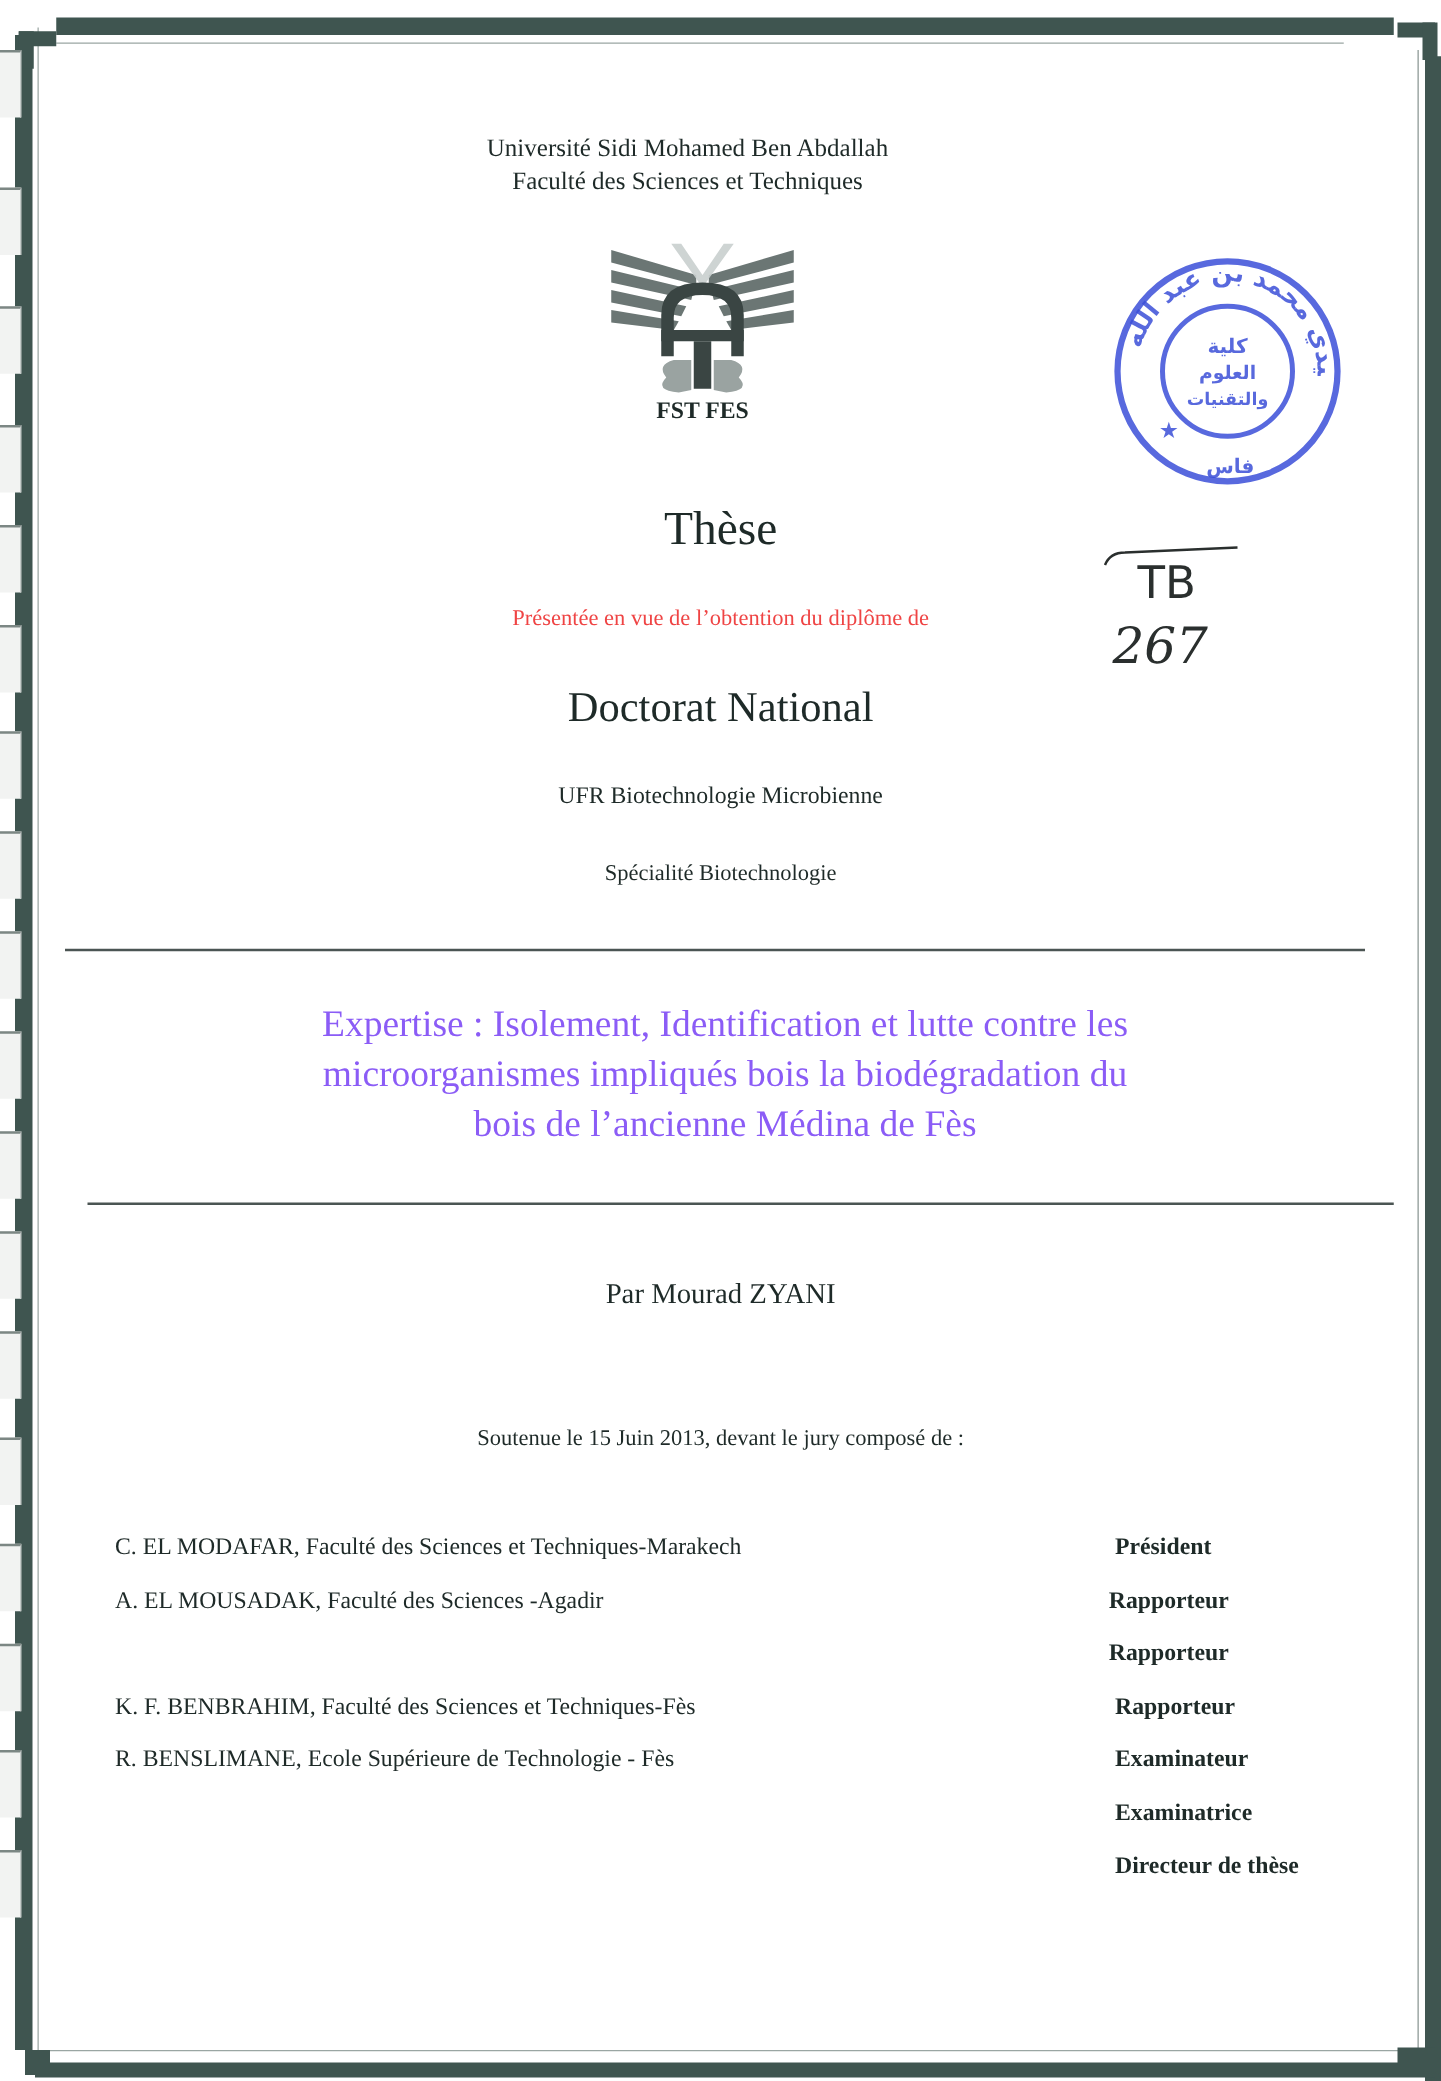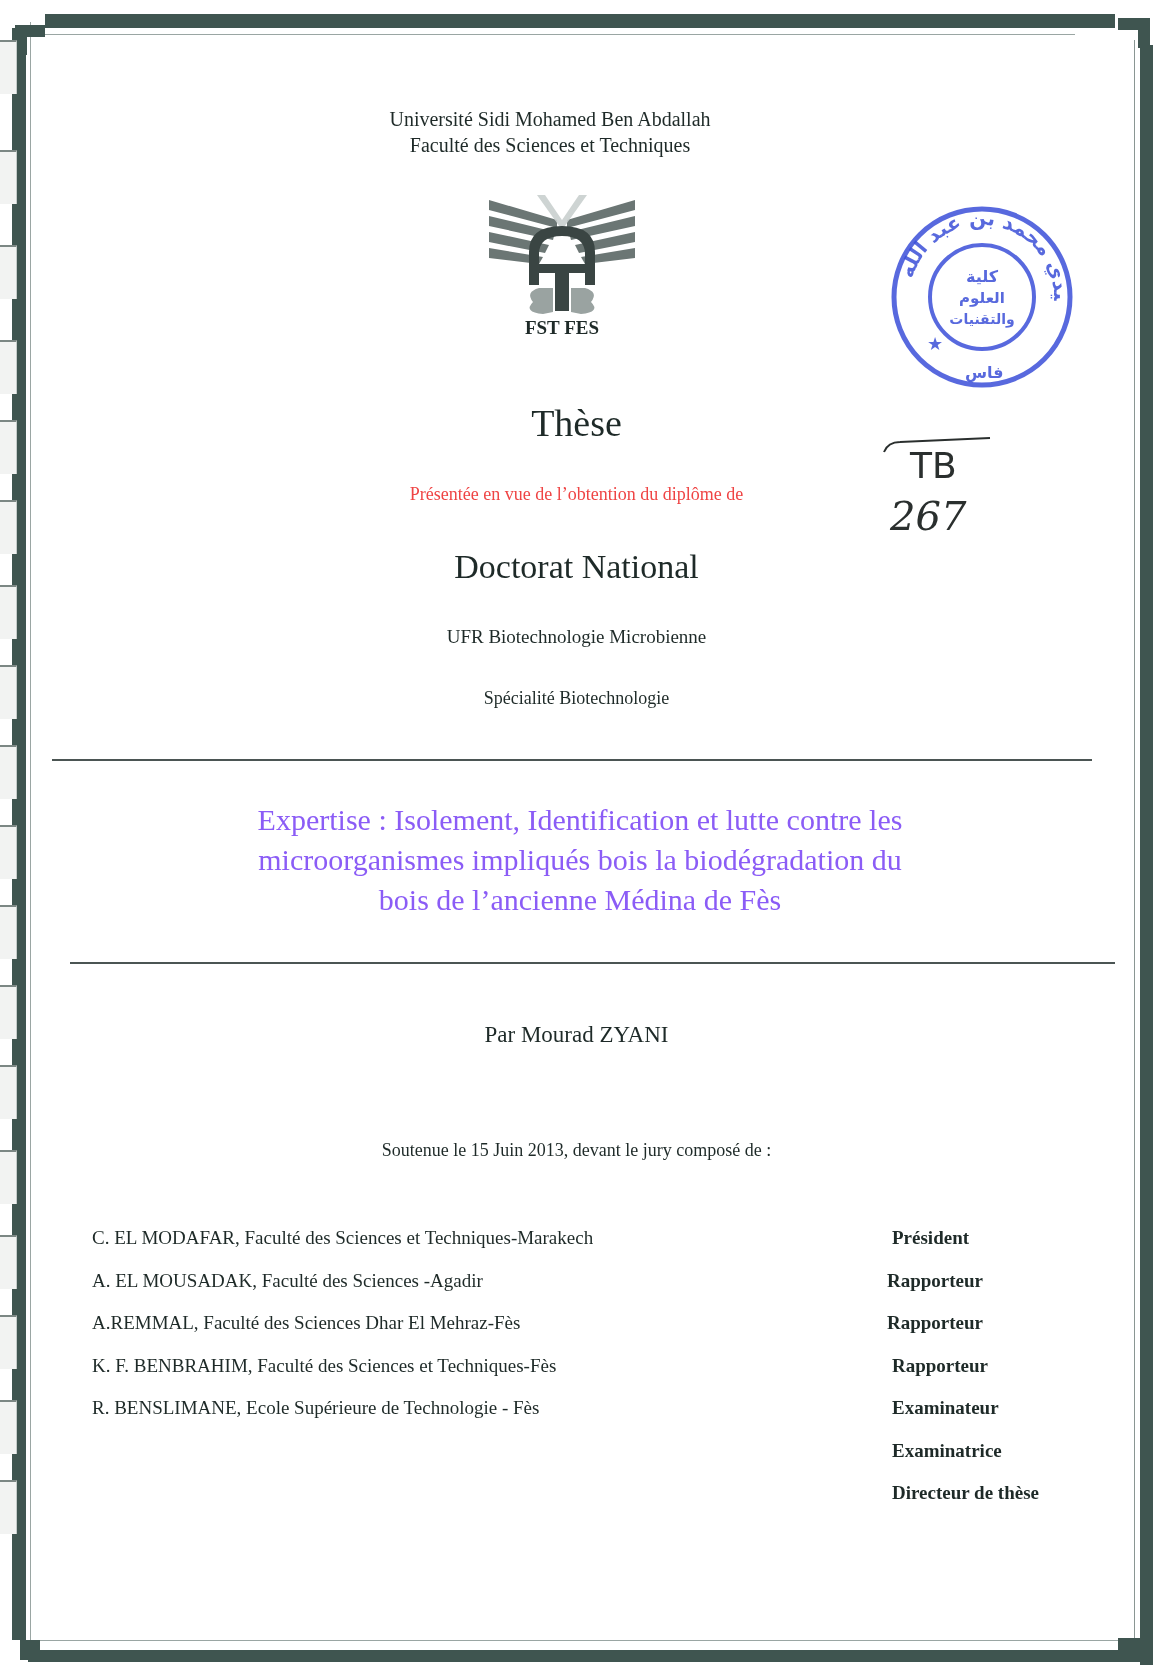--- a/index.html
+++ b/index.html
@@ -255,21 +255,20 @@
 <div class="jury">
   <div class="jury-row">
     <span class="jury-member">C. EL MODAFAR, Faculté des Sciences et Techniques-Marakech</span>
     <span class="jury-role">Président</span>
   </div>
   <div class="jury-row">
     <span class="jury-member">A. EL MOUSADAK, Faculté des Sciences -Agadir</span>
     <span class="jury-role" style="left:795px">Rapporteur</span>
   </div>
   <div class="jury-row">
-    <span class="jury-member">A.REMMAL, Faculté des Sciences Dhar El Mehraz-Fès</span>
     <span class="jury-role" style="left:795px">Rapporteur</span>
   </div>
   <div class="jury-row">
     <span class="jury-member">K. F. BENBRAHIM, Faculté des Sciences et Techniques-Fès</span>
     <span class="jury-role">Rapporteur</span>
   </div>
   <div class="jury-row">
     <span class="jury-member">R. BENSLIMANE, Ecole Supérieure de Technologie - Fès</span>
     <span class="jury-role">Examinateur</span>
   </div>

